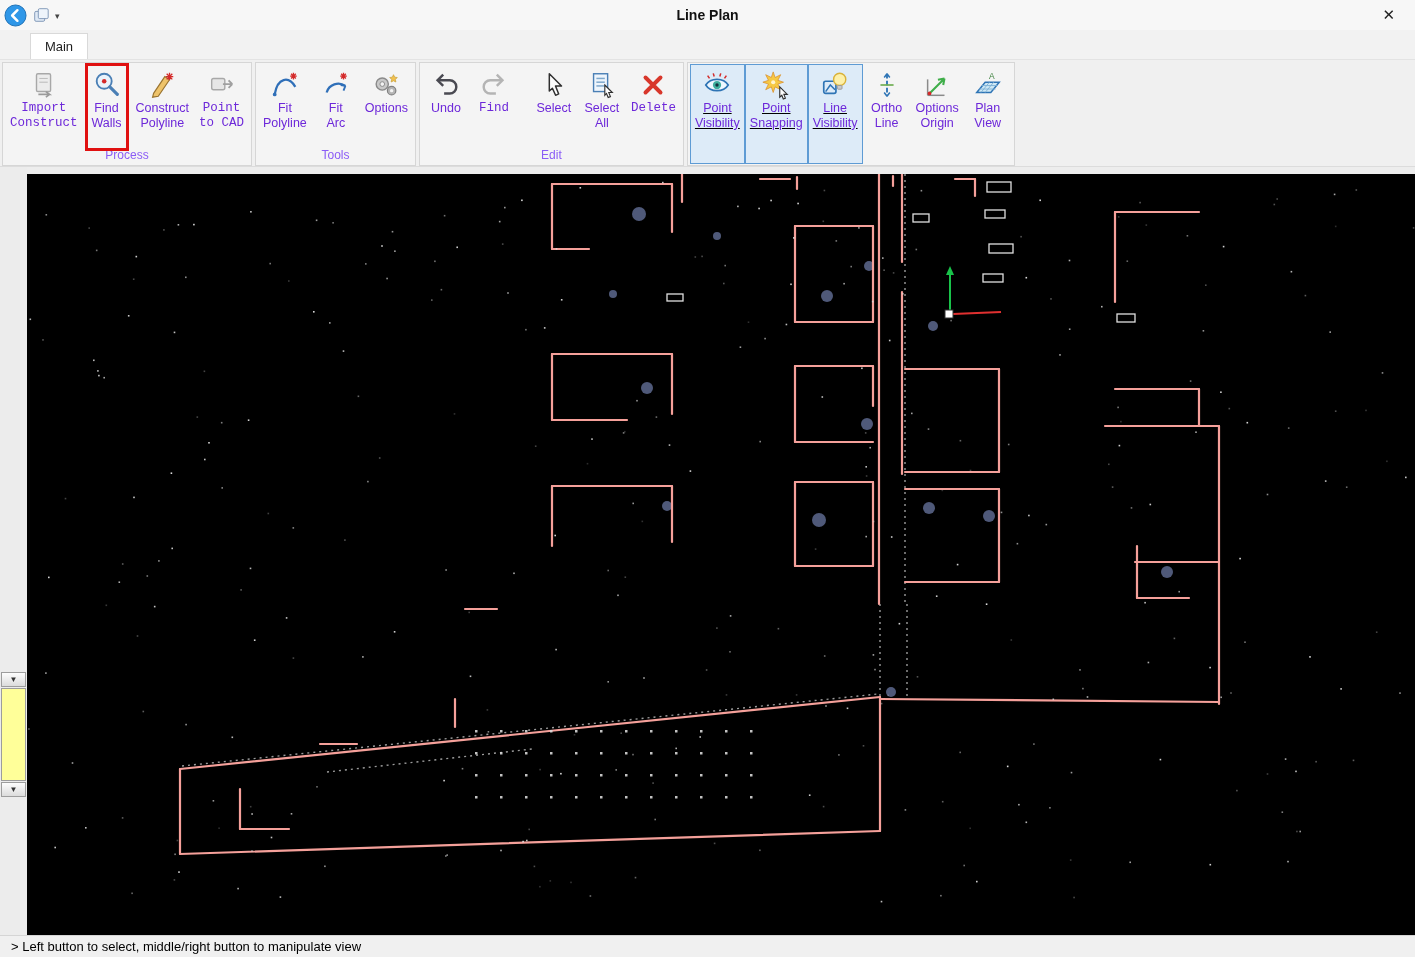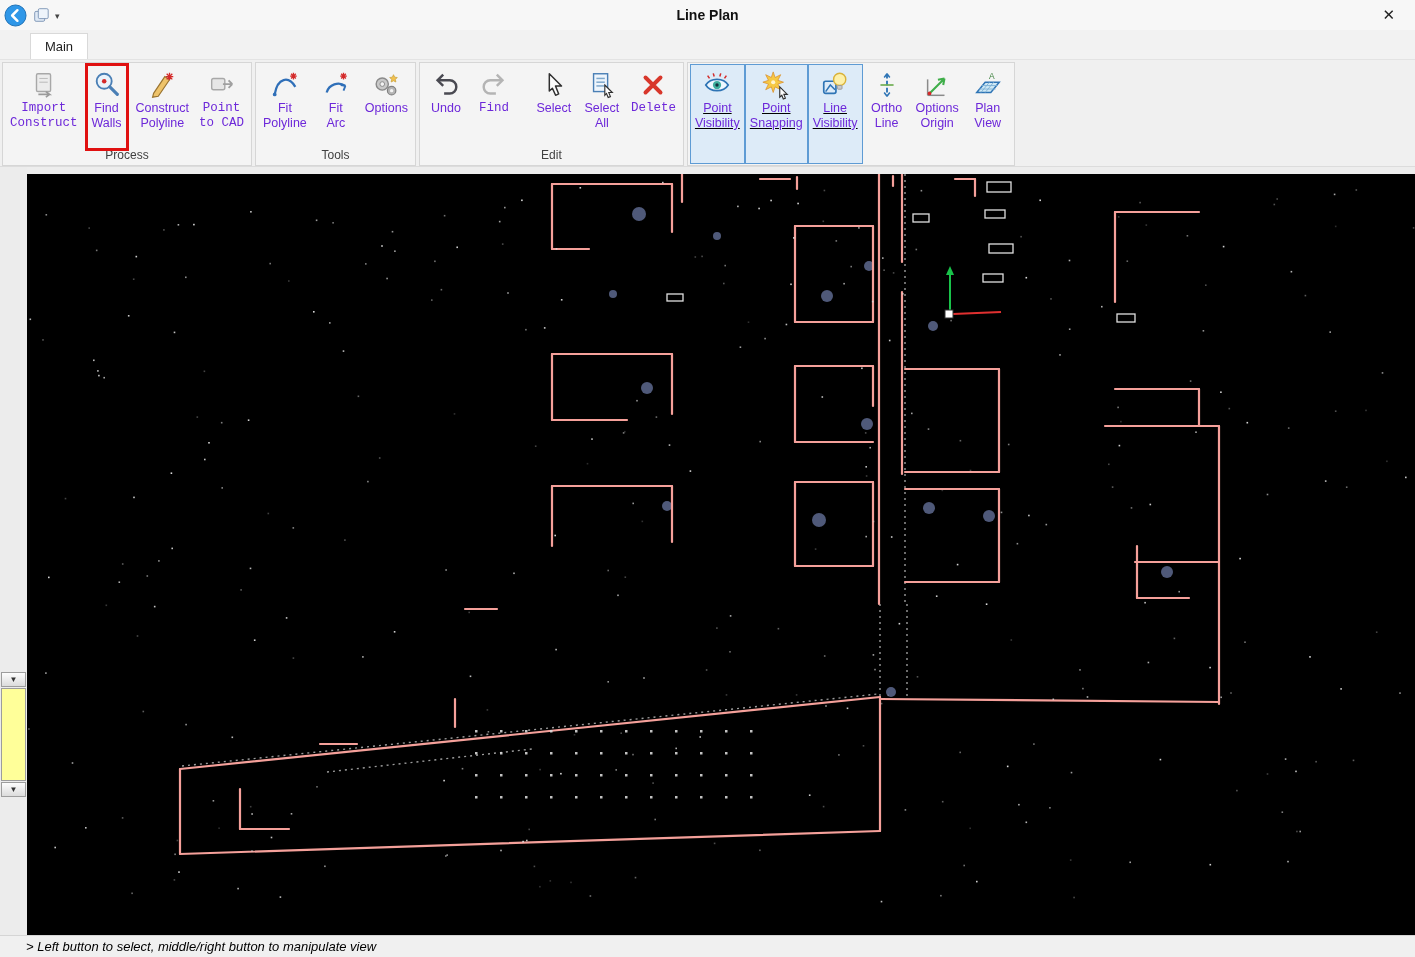--- a/index.html
+++ b/index.html
@@ -19,21 +19,21 @@
   .close-btn { font-size:15px; color:#222; cursor:pointer; padding:2px 6px; }
 
   
   .tabrow { height:30px; flex:0 0 30px; background:#f2f2f2; display:flex; align-items:flex-end; border-bottom:1px solid #e3e3e3; }
   .tab { margin-left:30px; width:58px; height:26px; background:#ffffff; border:1px solid #d9d9d9; border-bottom:none; display:flex; align-items:center; justify-content:center; font-size:13px; color:#1e1e1e; cursor:pointer; }
 
   
   .ribbon { height:107px; flex:0 0 107px; background:#f0f0f0; display:flex; align-items:stretch; padding:2px 0 0 2px; border-bottom:1px solid #dcdcdc; }
   .group { border:1px solid #d6d6d6; background:#f4f4f4; margin-right:3px; display:flex; flex-direction:column; }
   .group-buttons { display:flex; align-items:stretch; padding:1px 2px; flex:1; }
-  .group-label { text-align:center; font-size:12px; color:#404040; padding:0 10px 3px; }
+  .group-label { text-align:center; font-size:12px; color:#8b5cf6; padding:0 10px 3px; }
   .btn { min-width:48px; padding:2px 4px 0; display:flex; flex-direction:column; align-items:center; cursor:pointer; border:1px solid transparent; position:relative; }
   .btn .ic { width:32px; height:32px; display:flex; align-items:center; justify-content:center; margin-top:2px; }
   .btn .ic svg { width:30px; height:30px; display:block; }
   .btn .l1, .btn .l2 { font-size:12.5px; line-height:15px; height:15px; color:#6d28d9; white-space:nowrap; }
   .btn.disabled .l1, .btn.disabled .l2 { color:#6d28d9;font-family:Liberation Mono, monospace; }
   .btn.active { background:#ddebf8; border:1px solid #5e9bd4;text-decoration:underline; }
   .btn.gap-left { margin-left:12px; }
   .annot { position:absolute; left:1px; right:1px; top:-2px; bottom:-5px; border:3px solid #e01010; pointer-events:none; z-index:5; }
 
   
@@ -41,21 +41,21 @@
   .left-strip { width:27px; flex:0 0 27px; background:#ececec; position:relative; }
   .strip-btn { position:absolute; left:1px; width:25px; height:15px; background:linear-gradient(#fdfdfd,#dcdcdc); border:1px solid #9d9d9d; font-size:8px; color:#333; display:flex; align-items:center; justify-content:center; cursor:pointer; }
   .strip-btn.top { top:505px; }
   .strip-btn.bottom { top:615px; }
   .swatch { position:absolute; left:1px; top:521px; width:25px; height:93px; border:1px solid #9d9d9d; cursor:pointer; }
   .canvas-wrap { flex:1; background:#ededed; padding-top:7px; min-width:0; }
   .canvas-black { width:100%; height:100%; background:#000; }
   .canvas-black svg { width:100%; height:100%; display:block; }
 
   
-  .statusbar { height:22px; flex:0 0 22px; background:#f0f0f0; border-top:1px solid #d5d5d5; display:flex; align-items:center; padding-left:26px; font-size:13px; color:#000;font-style:italic; }
+  .statusbar { height:22px; flex:0 0 22px; background:#f0f0f0; border-top:1px solid #d5d5d5; display:flex; align-items:center; padding-left:11px; font-size:13px; color:#000; }
 </style>
 </head>
 <body>
 
 <div class="window">
 
   <header class="titlebar">
     <div class="tb-left">
       <div class="back-btn">
         <svg viewBox="0 0 24 24">

